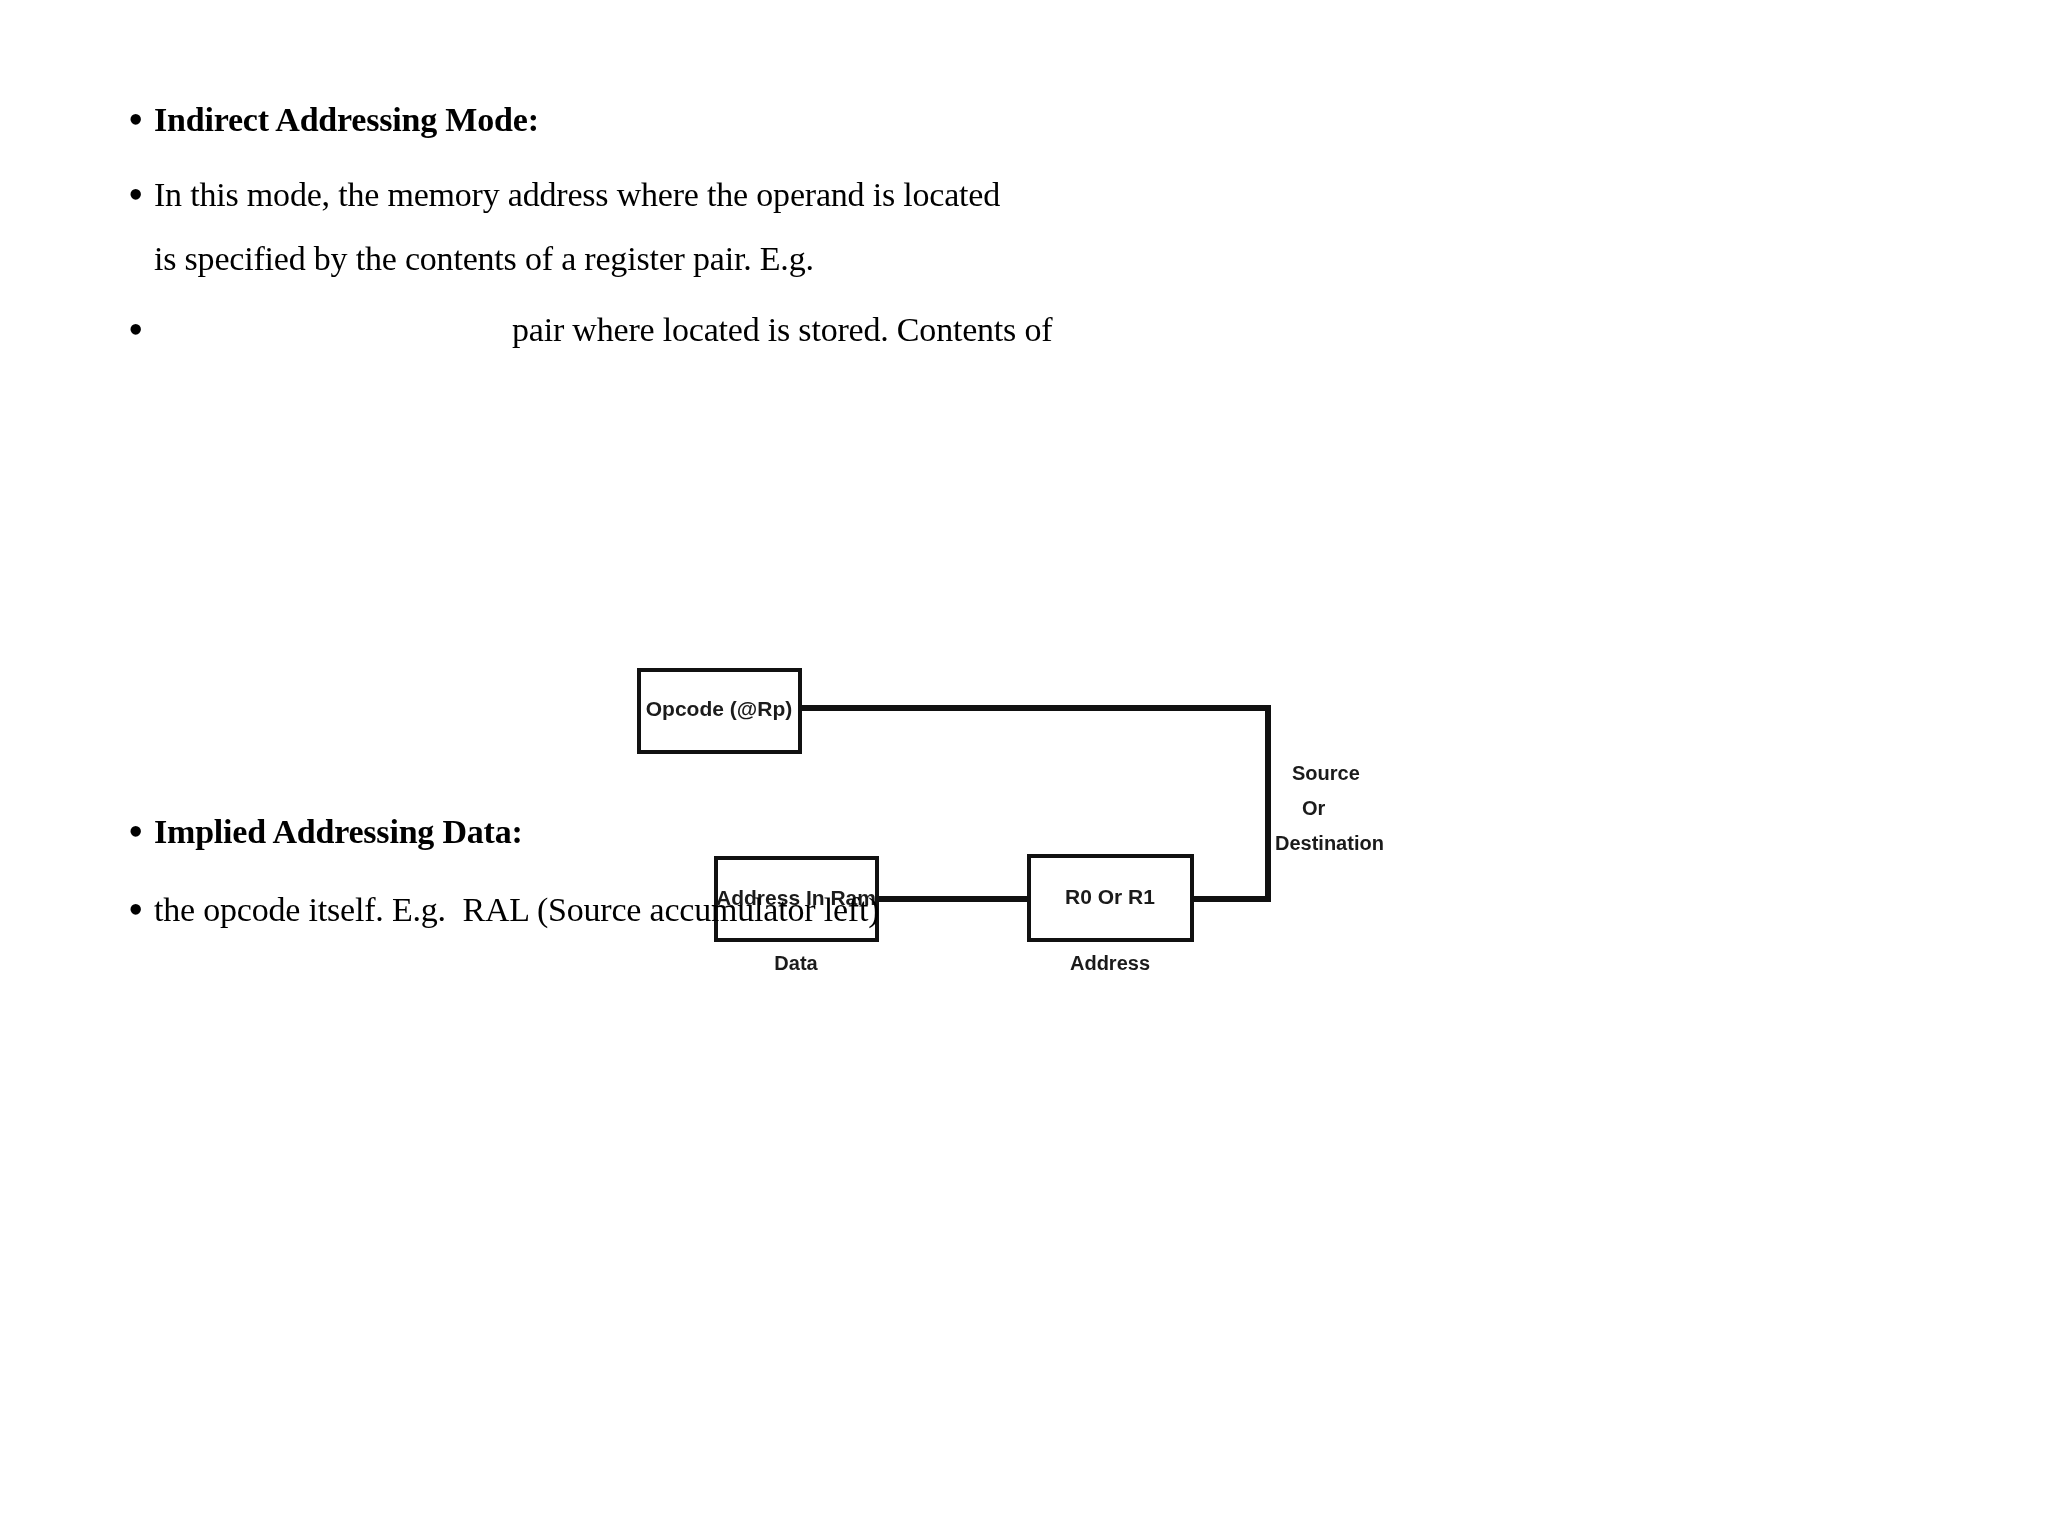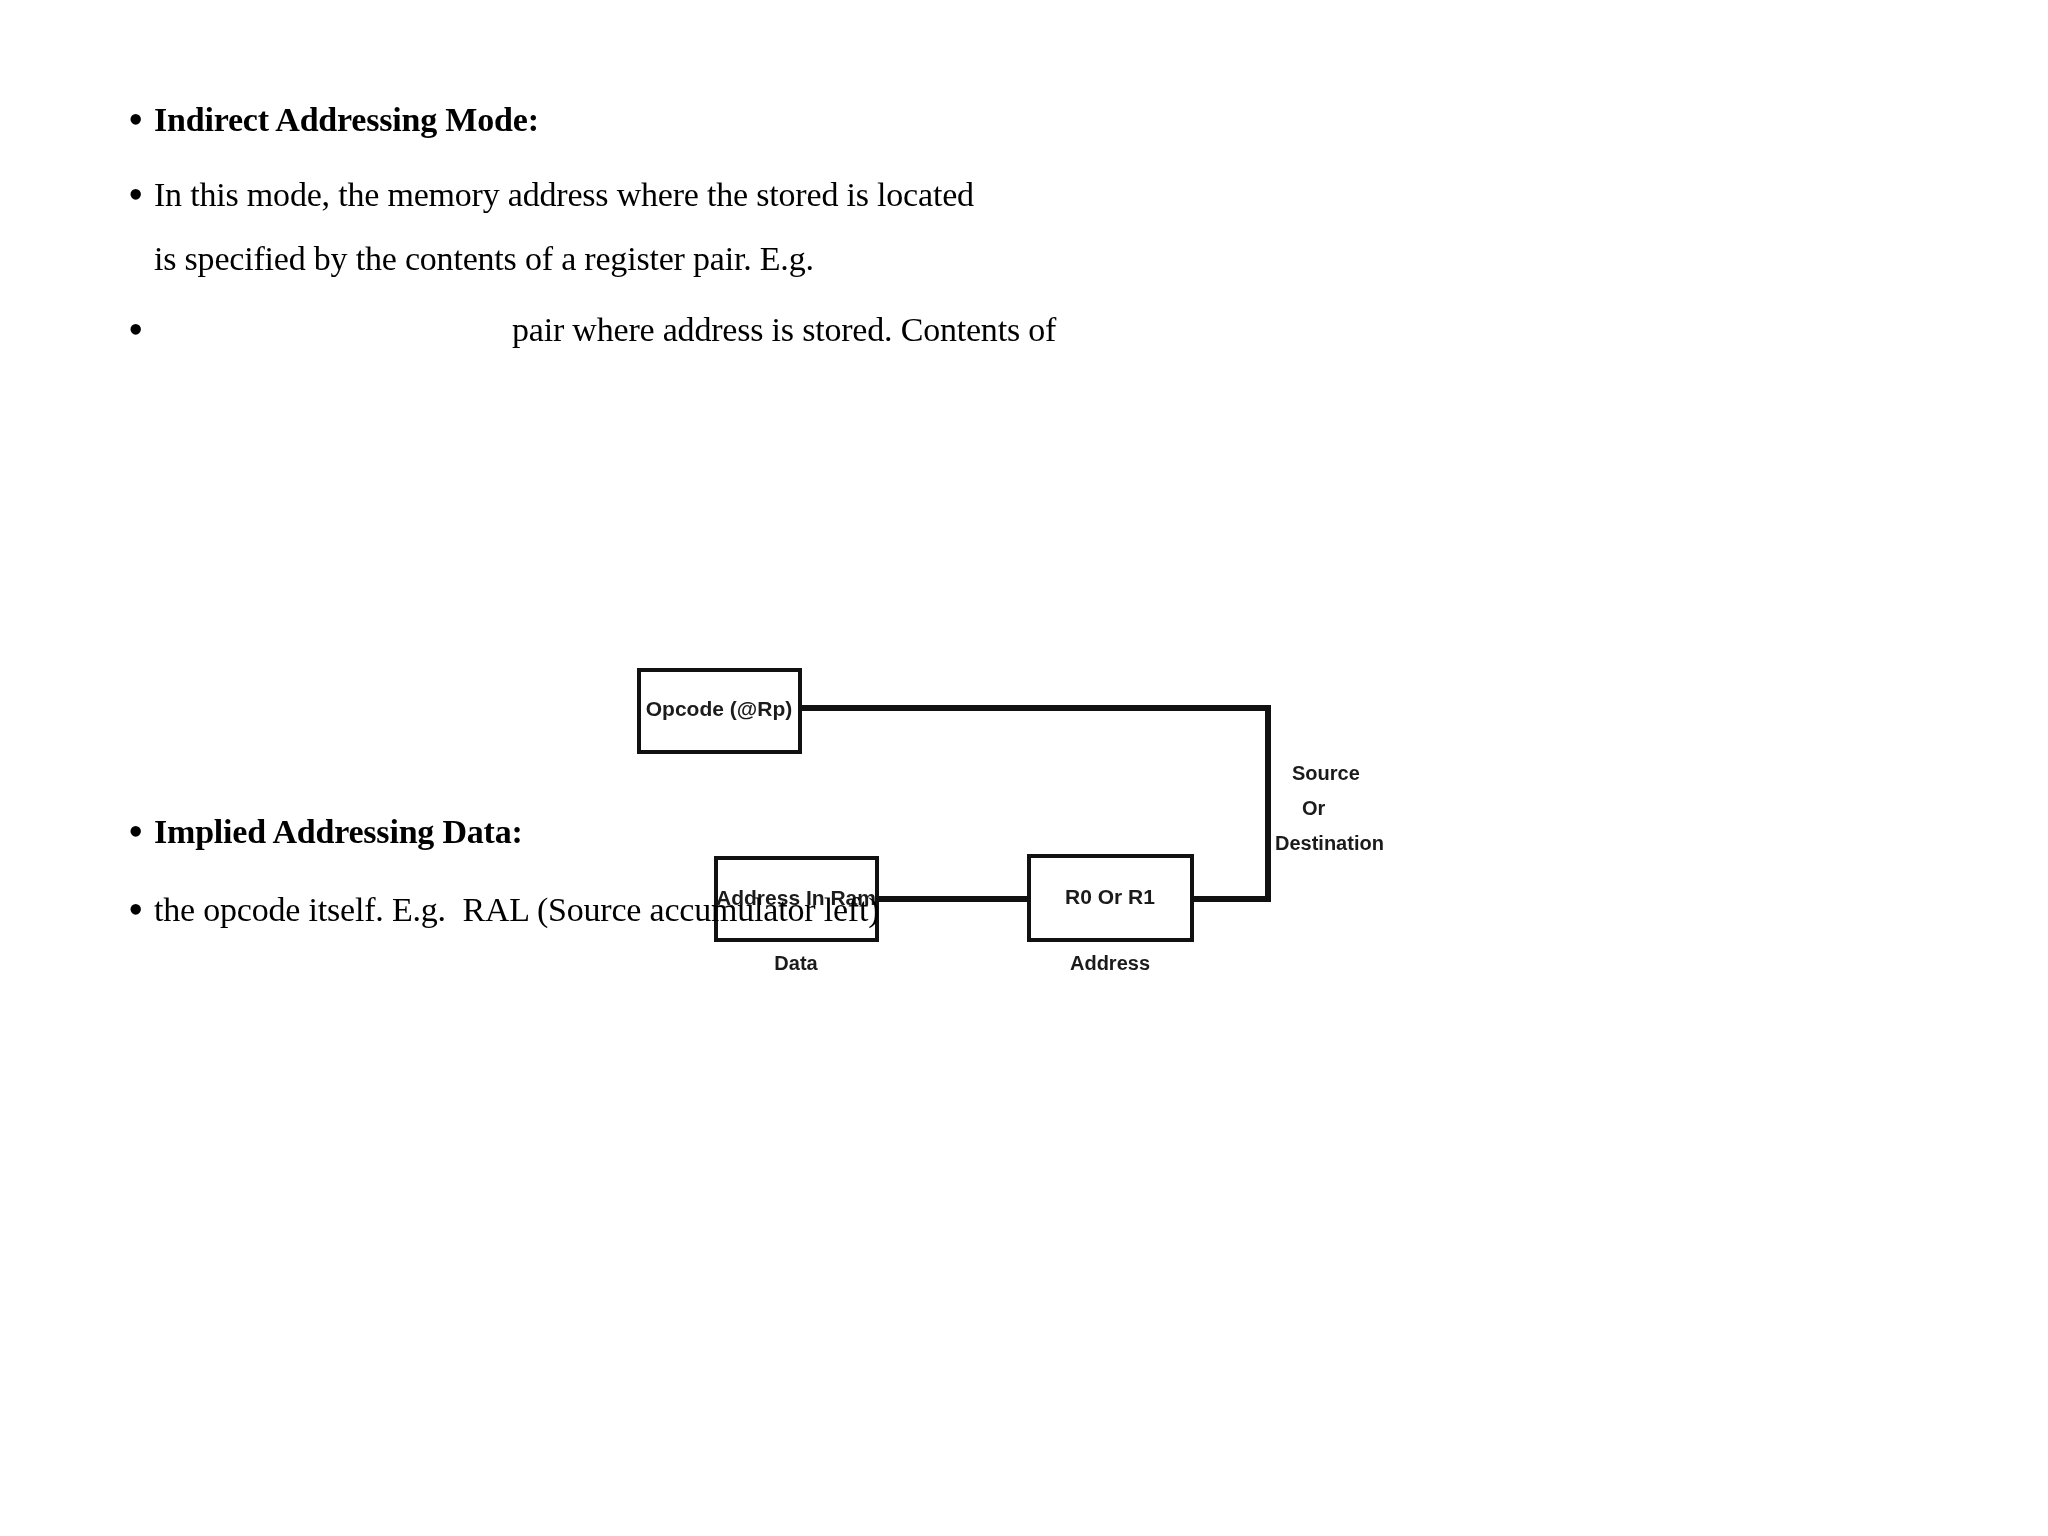--- a/index.html
+++ b/index.html
@@ -104,29 +104,29 @@
   <div class="bullet-row" id="row-indirect">
     <div class="bullet-dot">•</div>
     <div class="bullet-body">
       <span class="line b hang">Indirect Addressing Mode:</span>
     </div>
   </div>
 
   <div class="bullet-row" id="row-inthismode">
     <div class="bullet-dot">•</div>
     <div class="bullet-body">
-      <span class="line hang">In this mode, the memory address where the stored is located</span>
+      <span class="line hang">In this mode, the memory address where the operand is located</span>
       <span class="line hang">is specified by the contents of a register pair. E.g.</span>
     </div>
   </div>
 
   <div class="bullet-row" id="row-mov">
     <div class="bullet-dot">•</div>
     <div class="bullet-body">
-      <span class="line hang" style="padding-left:358px">pair where address is stored. Contents of</span>
+      <span class="line hang" style="padding-left:358px">pair where located is stored. Contents of</span>
     </div>
   </div>
 
   <div id="diagram">
     <svg width="880" height="350" viewBox="0 0 880 350" xmlns="http://www.w3.org/2000/svg">
 
       <polyline class="dg-wire" points="180,58 648,58 648,249 572,249"></polyline>
 
       <line class="dg-wire" x1="257" y1="249" x2="410" y2="249"></line>
 

